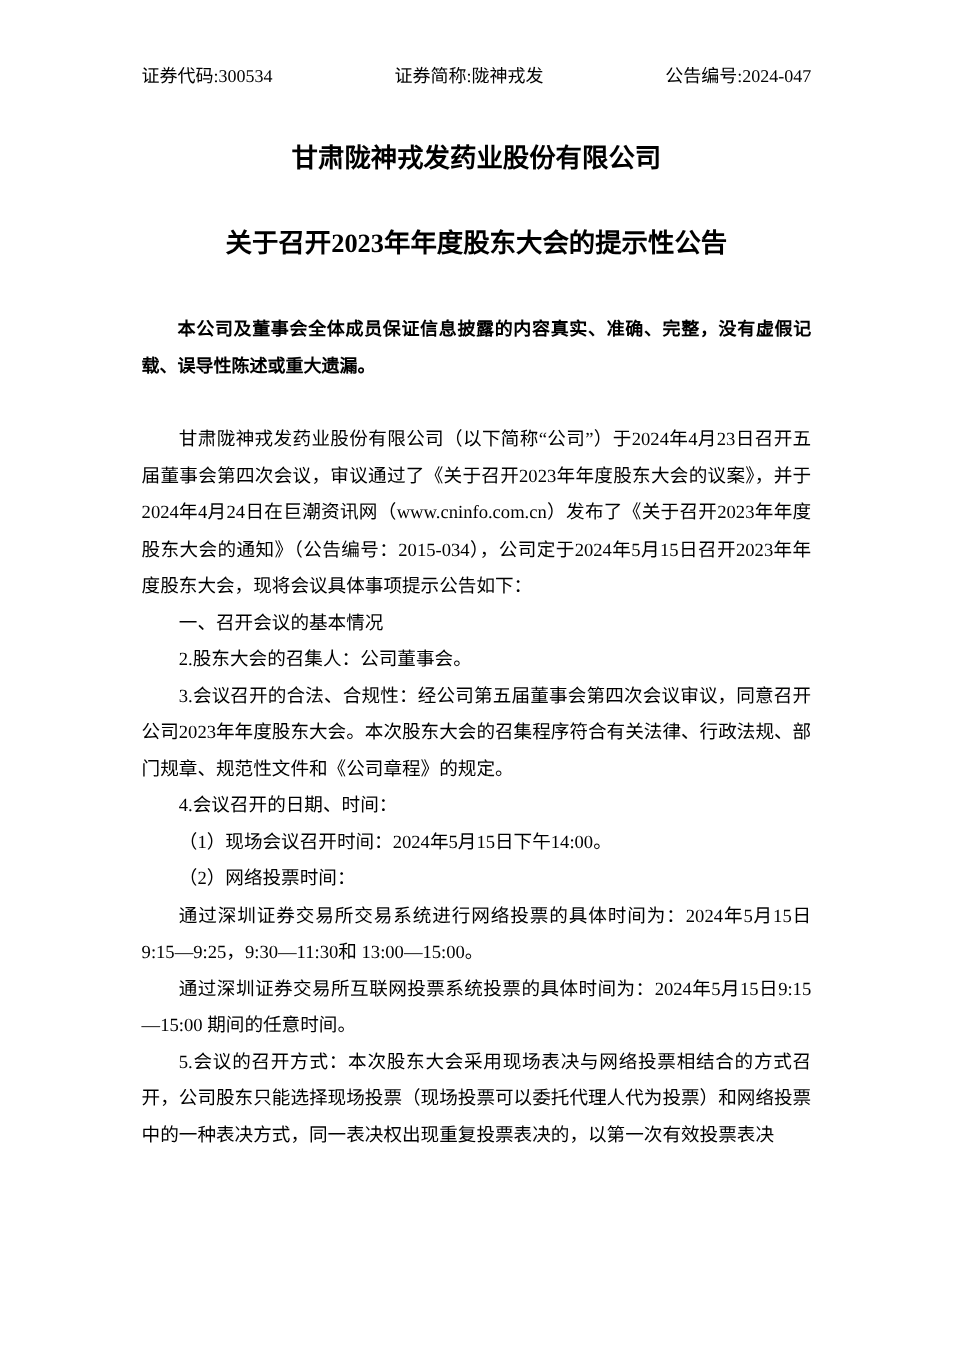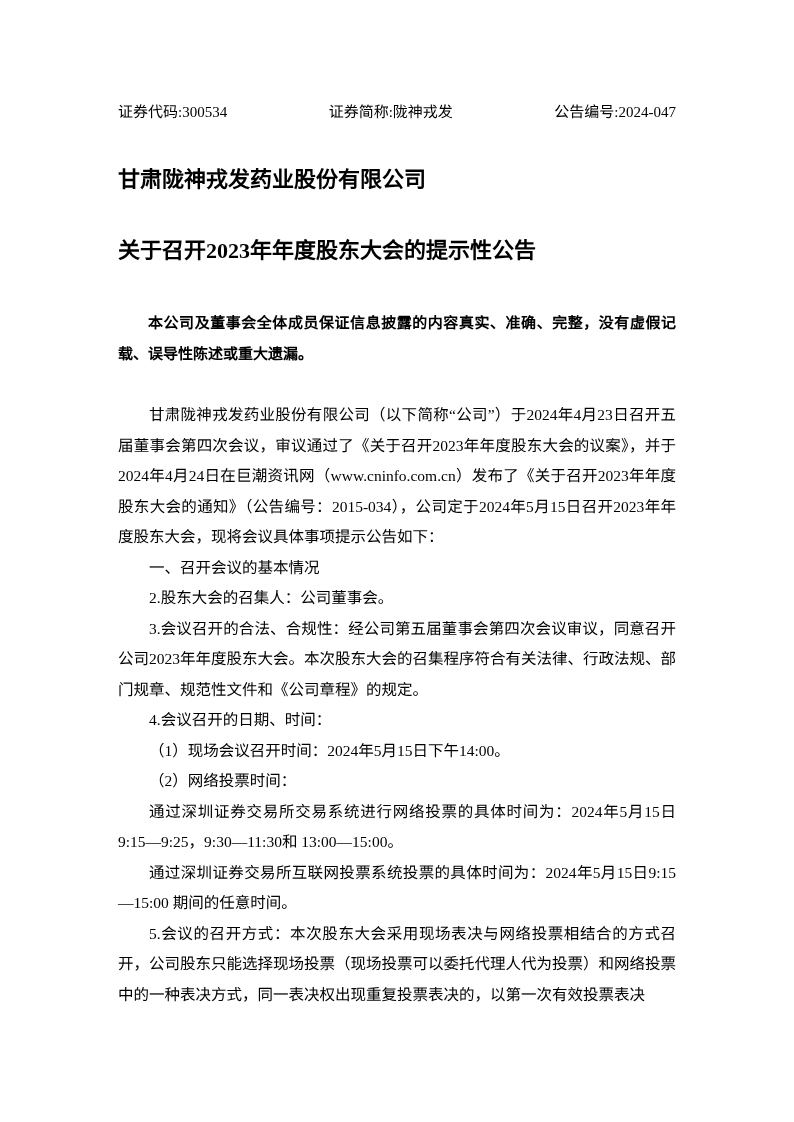--- a/index.html
+++ b/index.html
@@ -7,40 +7,41 @@
     padding: 0;
     background: #ffffff;
   }
   .page {
     position: relative;
     width: 794px;
     height: 1122px;
     background: #ffffff;
     overflow: hidden;
     box-sizing: border-box;
-    padding-top: 102px;
+    padding-top: 54px;
     color: #000000;
     font-family: "Liberation Serif", "DejaVu Serif", serif;
   }
   .content {
     margin: 0 118px;
     width: 558px;
   }
   .doc-header {
     display: flex;
     justify-content: space-between;
     align-items: baseline;
     font-size: 15px;
     line-height: 20px;
     white-space: nowrap;
   }
   .title-line {
     margin-top: 45px;
     font-size: 22px;
     font-weight: bold;
+    text-align: center;
     line-height: 26px;
   }
   .title-line.subject {
   }
   .disclaimer {
     margin: 44px 0 0 0;
     font-size: 15px;
     font-weight: bold;
     line-height: 31px;
     text-indent: 2em;

